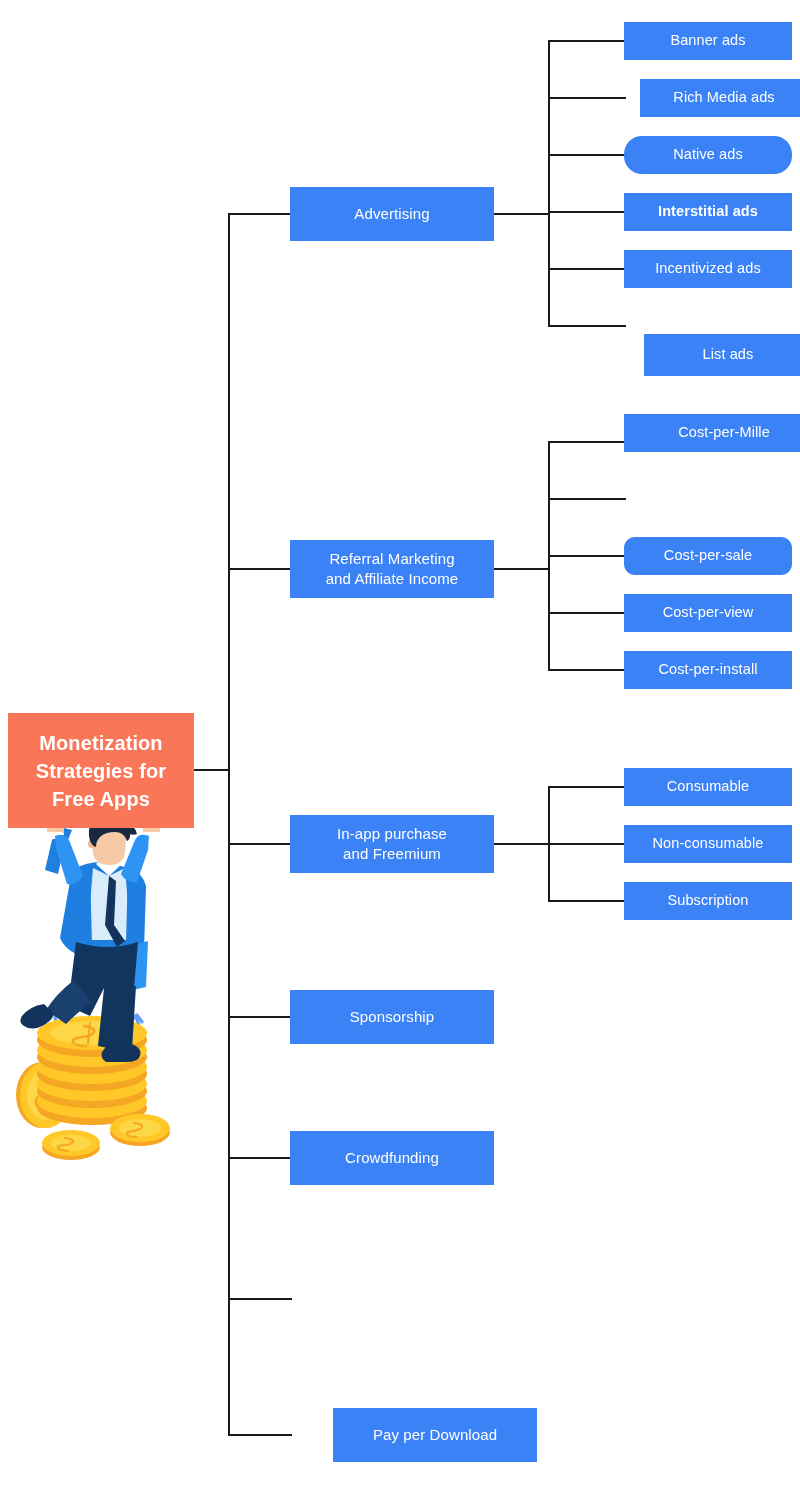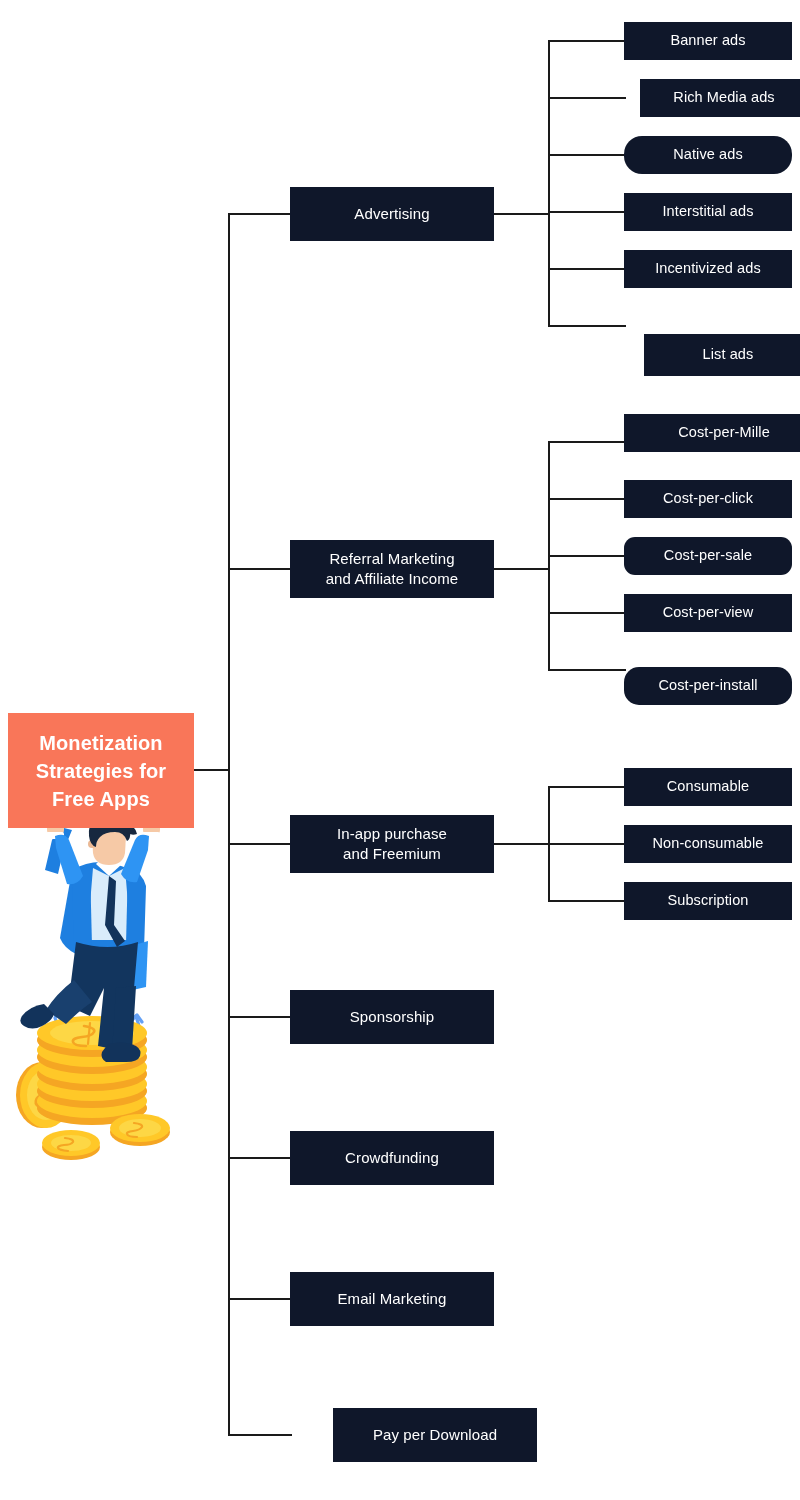--- a/index.html
+++ b/index.html
@@ -18,21 +18,21 @@
     overflow: hidden;
   }
   .node {
     position: absolute;
     box-sizing: border-box;
     display: flex;
     align-items: center;
     justify-content: center;
     text-align: center;
     color: #ffffff;
-    background: #0f172a;
+    background: #3b82f6;
     font-size: 14.5px;
     line-height: 1.35;
     letter-spacing: 0.1px;
     z-index: 5;
   }
   .node.branch {
     font-size: 15px;
   }
   .node.root {
     background: #f97659;
@@ -120,60 +120,54 @@
   </div>
 
   <div class="node branch" style="left:290px; top:990px; width:204px; height:54px;">
     <span>Sponsorship</span>
   </div>
 
   <div class="node branch" style="left:290px; top:1131px; width:204px; height:54px;">
     <span>Crowdfunding</span>
   </div>
 
-  <div class="node branch" style="left:290px; top:1272px; width:204px; height:54px;">
-    <span>Email Marketing</span>
-  </div>
 
   <div class="node branch" style="left:290px; top:1408px; width:204px; height:54px;margin-left:43px;">
     <span>Pay per Download</span>
   </div>
 
   <div class="node leaf" style="left:624px; top:22px; width:168px; height:38px;">
     <span>Banner ads</span>
   </div>
   <div class="node leaf" style="left:640px; top:79px; width:168px; height:38px;">
     <span>Rich Media ads</span>
   </div>
   <div class="node leaf" style="left:624px; top:136px; width:168px; height:38px;border-radius:18px;">
     <span>Native ads</span>
   </div>
-  <div class="node leaf" style="left:624px; top:193px; width:168px; height:38px;">
+  <div class="node leaf" style="left:624px; top:193px; width:168px; height:38px;font-weight:bold;">
     <span>Interstitial ads</span>
   </div>
   <div class="node leaf" style="left:624px; top:250px; width:168px; height:38px;">
     <span>Incentivized ads</span>
   </div>
   <div class="node leaf" style="left:644px; top:307px; width:168px; height:42px;margin-top:27px;">
     <span>List ads</span>
   </div>
 
   <div class="node leaf" style="left:624px; top:414px; width:200px; height:38px;">
     <span>Cost-per-Mille</span>
   </div>
-  <div class="node leaf" style="left:624px; top:480px; width:168px; height:38px;">
-    <span>Cost-per-click</span>
-  </div>
   <div class="node leaf" style="left:624px; top:537px; width:168px; height:38px;border-radius:11px;">
     <span>Cost-per-sale</span>
   </div>
   <div class="node leaf" style="left:624px; top:594px; width:168px; height:38px;">
     <span>Cost-per-view</span>
   </div>
-  <div class="node leaf" style="left:624px; top:667px; width:168px; height:38px;border-radius:15px;">
+  <div class="node leaf" style="left:624px; top:651px; width:168px; height:38px;">
     <span>Cost-per-install</span>
   </div>
 
   <div class="node leaf" style="left:624px; top:768px; width:168px; height:38px;">
     <span>Consumable</span>
   </div>
   <div class="node leaf" style="left:624px; top:825px; width:168px; height:38px;">
     <span>Non-consumable</span>
   </div>
   <div class="node leaf" style="left:624px; top:882px; width:168px; height:38px;">

